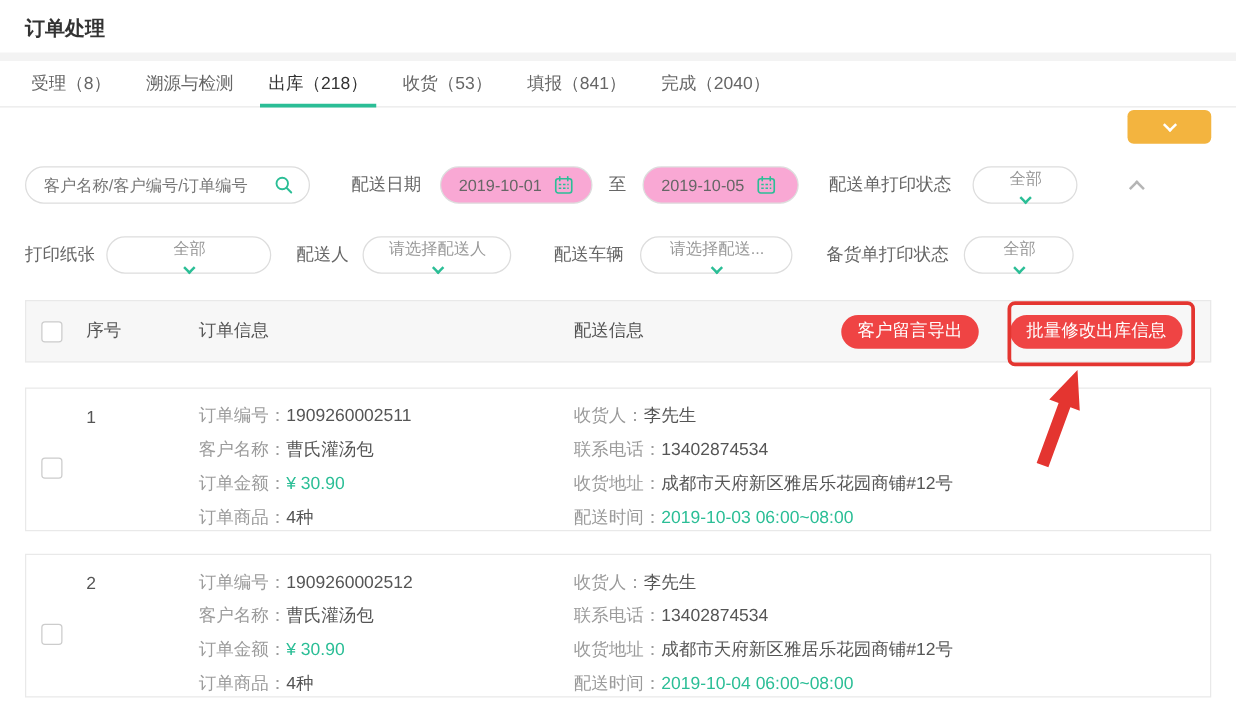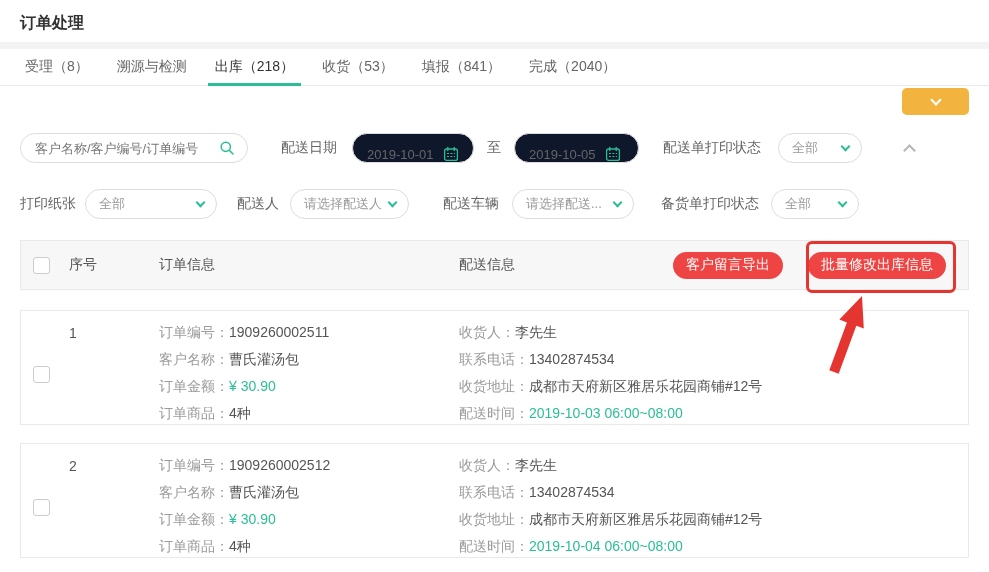--- a/index.html
+++ b/index.html
@@ -31,23 +31,23 @@
   .chev.gray { border-color: #b5b5b5; width: 9px; height: 9px; }
 
   
   .filter-row { display: flex; align-items: center; padding: 0 20px; height: 30px; }
   .filter-row-1 { margin-top: 1px; }
   .filter-row-2 { margin-top: 26px; }
   .f-label { font-size: 14px; color: #666; white-space: nowrap; }
   .search-box { width: 228px; height: 30px; border: 1px solid #ddd; border-radius: 15px; display: flex; align-items: center; padding: 0 12px 0 14px; background: #fff; }
   .search-box input { border: none; outline: none; flex: 1; font-size: 13px; color: #555; font-family: inherit; background: transparent; min-width: 0; }
   .search-box input::placeholder { color: #777; opacity: 1; }
-  .date-box { height: 30px; border: 1px solid #ddd; border-radius: 15px; display: flex; align-items: flex-end; padding: 0 10px 0 14px; background: #0f172a; }
+  .date-box { height: 30px; border: 1px solid #ddd; border-radius: 15px; display: flex; align-items: center; padding: 0 10px 0 14px; background: #f9a8d4; }
   .date-box input { border: none; outline: none; width: 76px; font-size: 13px; color: #666; font-family: inherit; background: transparent; }
-  .sel { height: 30px; border: 1px solid #ddd; border-radius: 15px; display: flex; align-items: center; justify-content: space-between; padding: 0 12px 0 13px; background: #fff; cursor: pointer; }
+  .sel { height: 30px; border: 1px solid #ddd; border-radius: 15px; display: flex; align-items: center; justify-content: space-between; padding: 0 12px 0 13px; background: #fff; cursor: pointer; flex-direction: column; }
   .sel .sel-text { font-size: 13px; color: #999; white-space: nowrap; overflow: hidden; }
 
   
   .table-header { margin: 21px 20px 0 20px; height: 50px; background: #f7f7f7; border: 1px solid #e9e9e9; display: flex; align-items: center; padding-left: 12px; }
   .col-cb { width: 36px; display: flex; align-items: center; }
   .col-idx { width: 90px; font-size: 14px; color: #555; }
   .col-order { width: 300px; font-size: 14px; color: #555; }
   .col-deliv { flex: 1; font-size: 14px; color: #555; }
   .cb { display: inline-block; width: 17px; height: 17px; border: 1px solid #ccc; border-radius: 3px; background: #fff; cursor: pointer; }
   .hdr-buttons { display: flex; align-items: center; gap: 25px; margin-right: 22px; }

